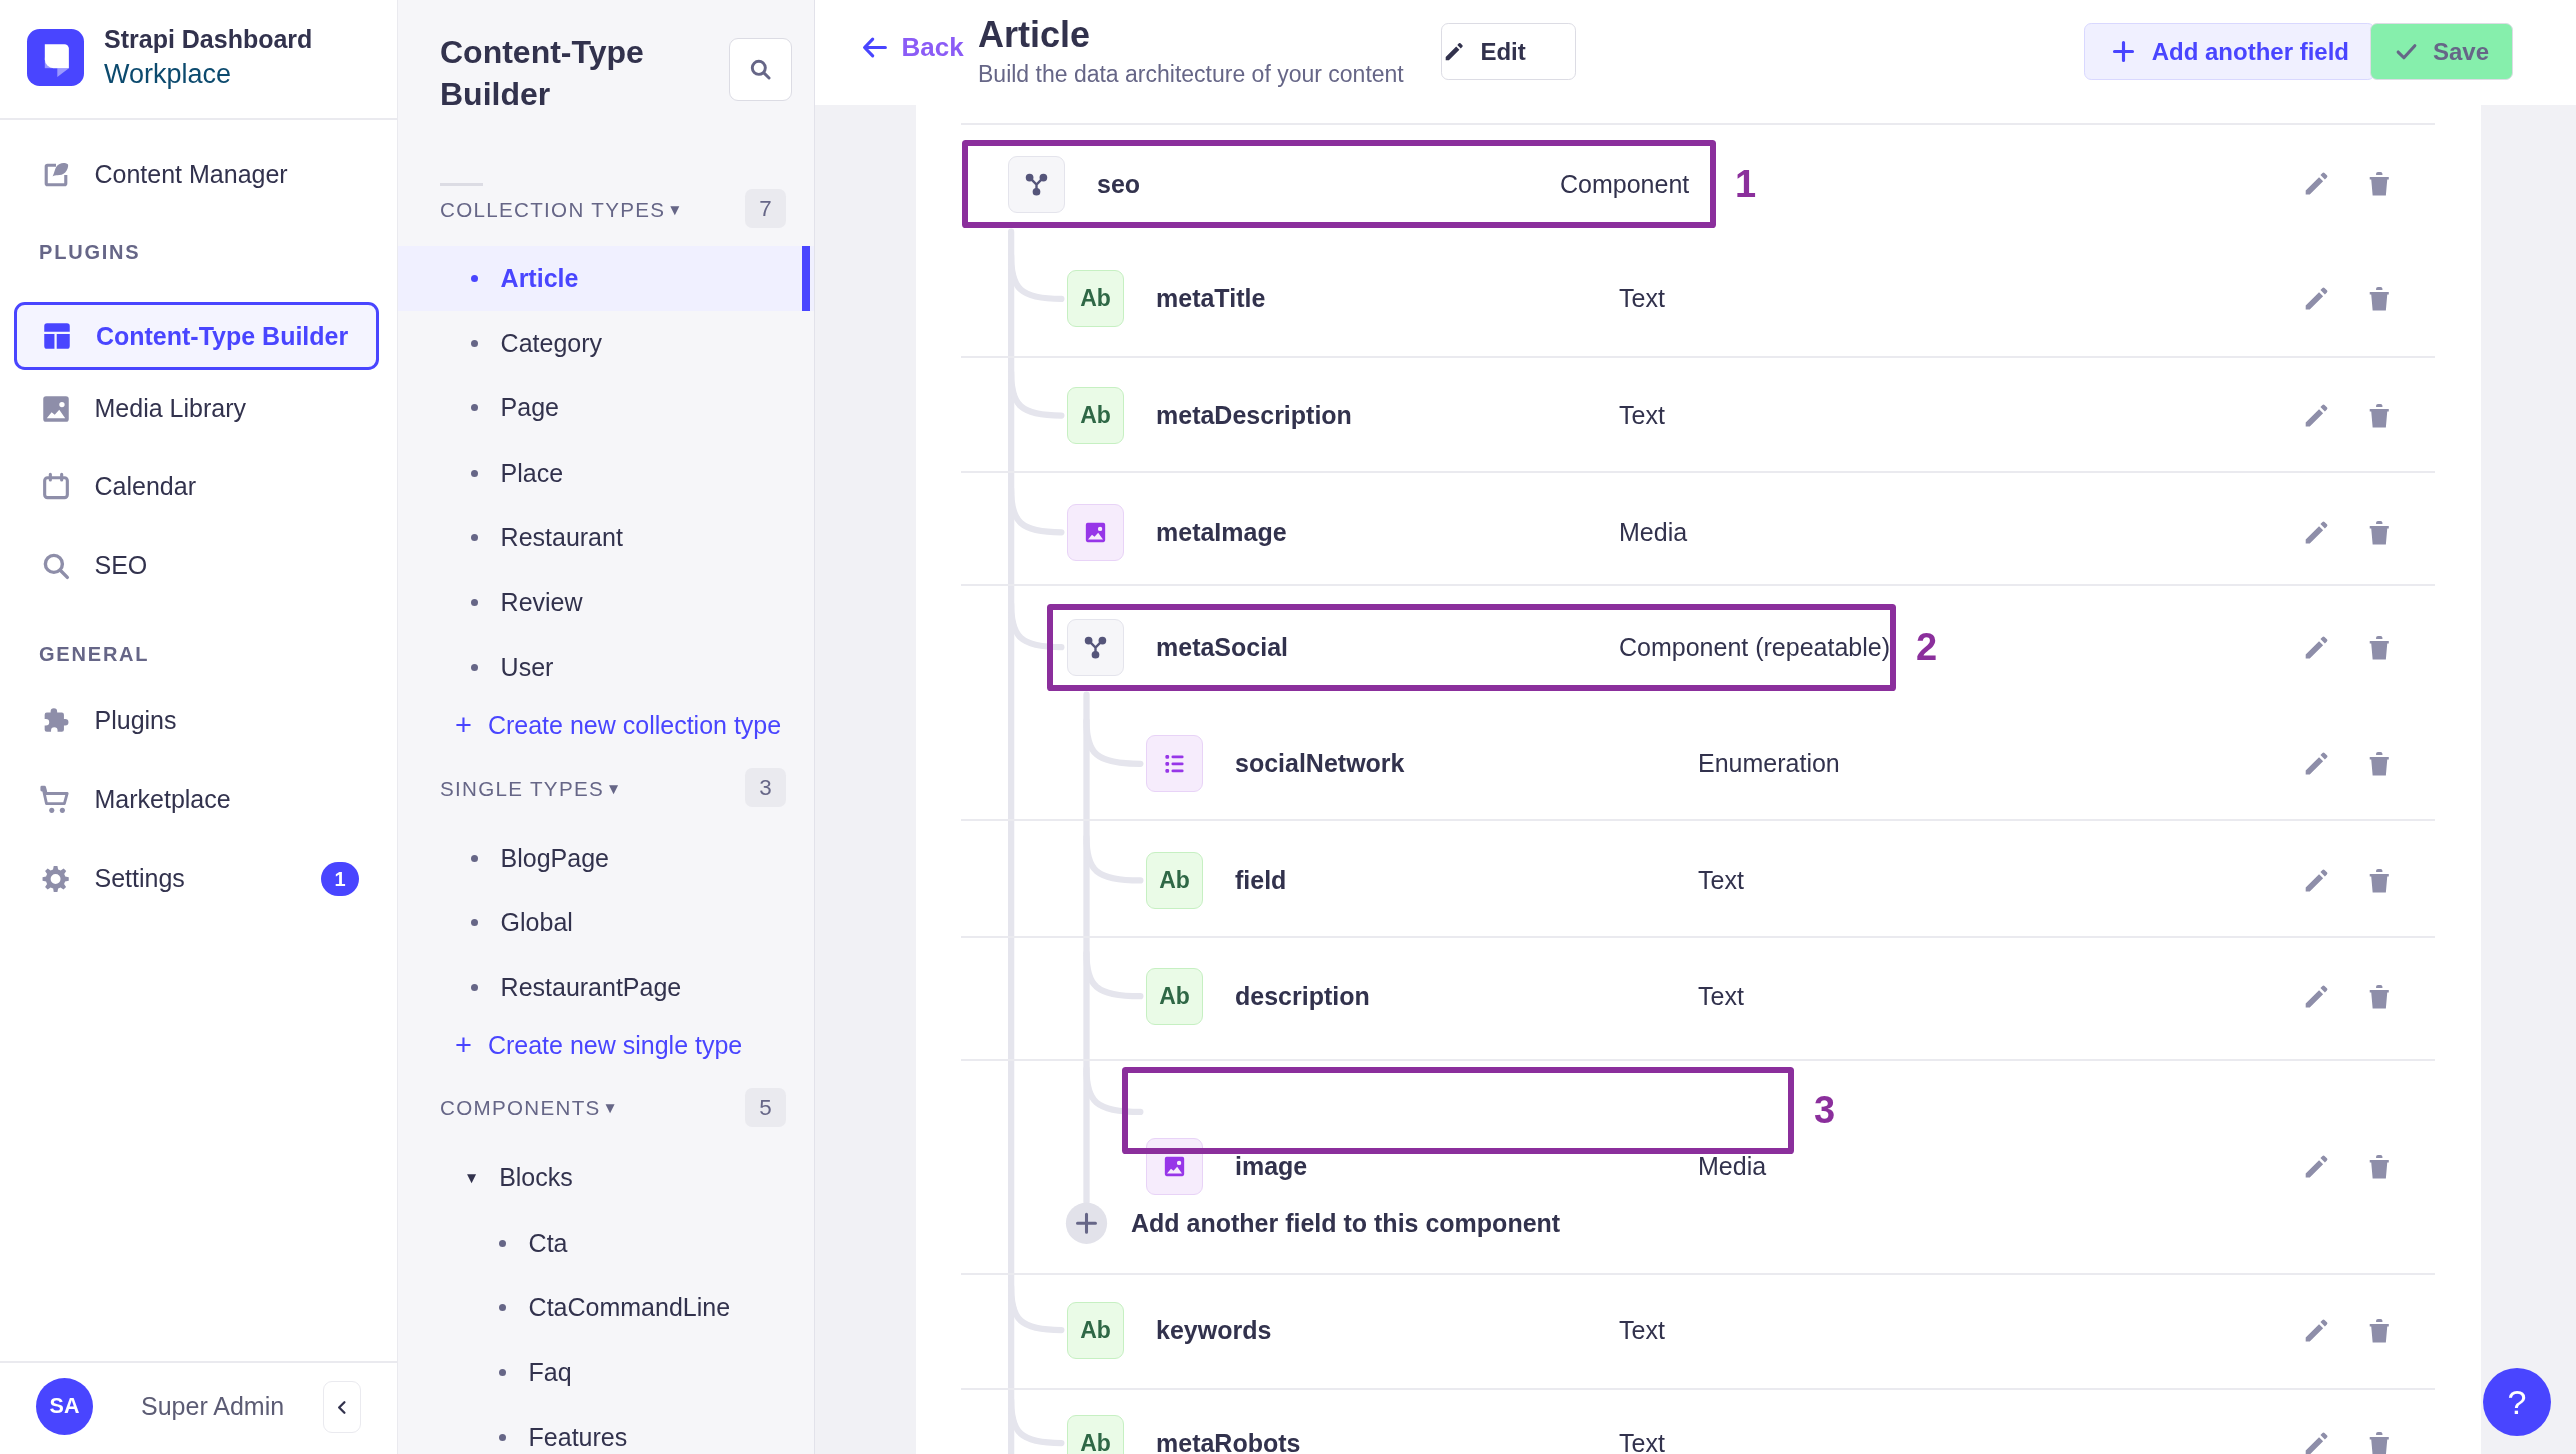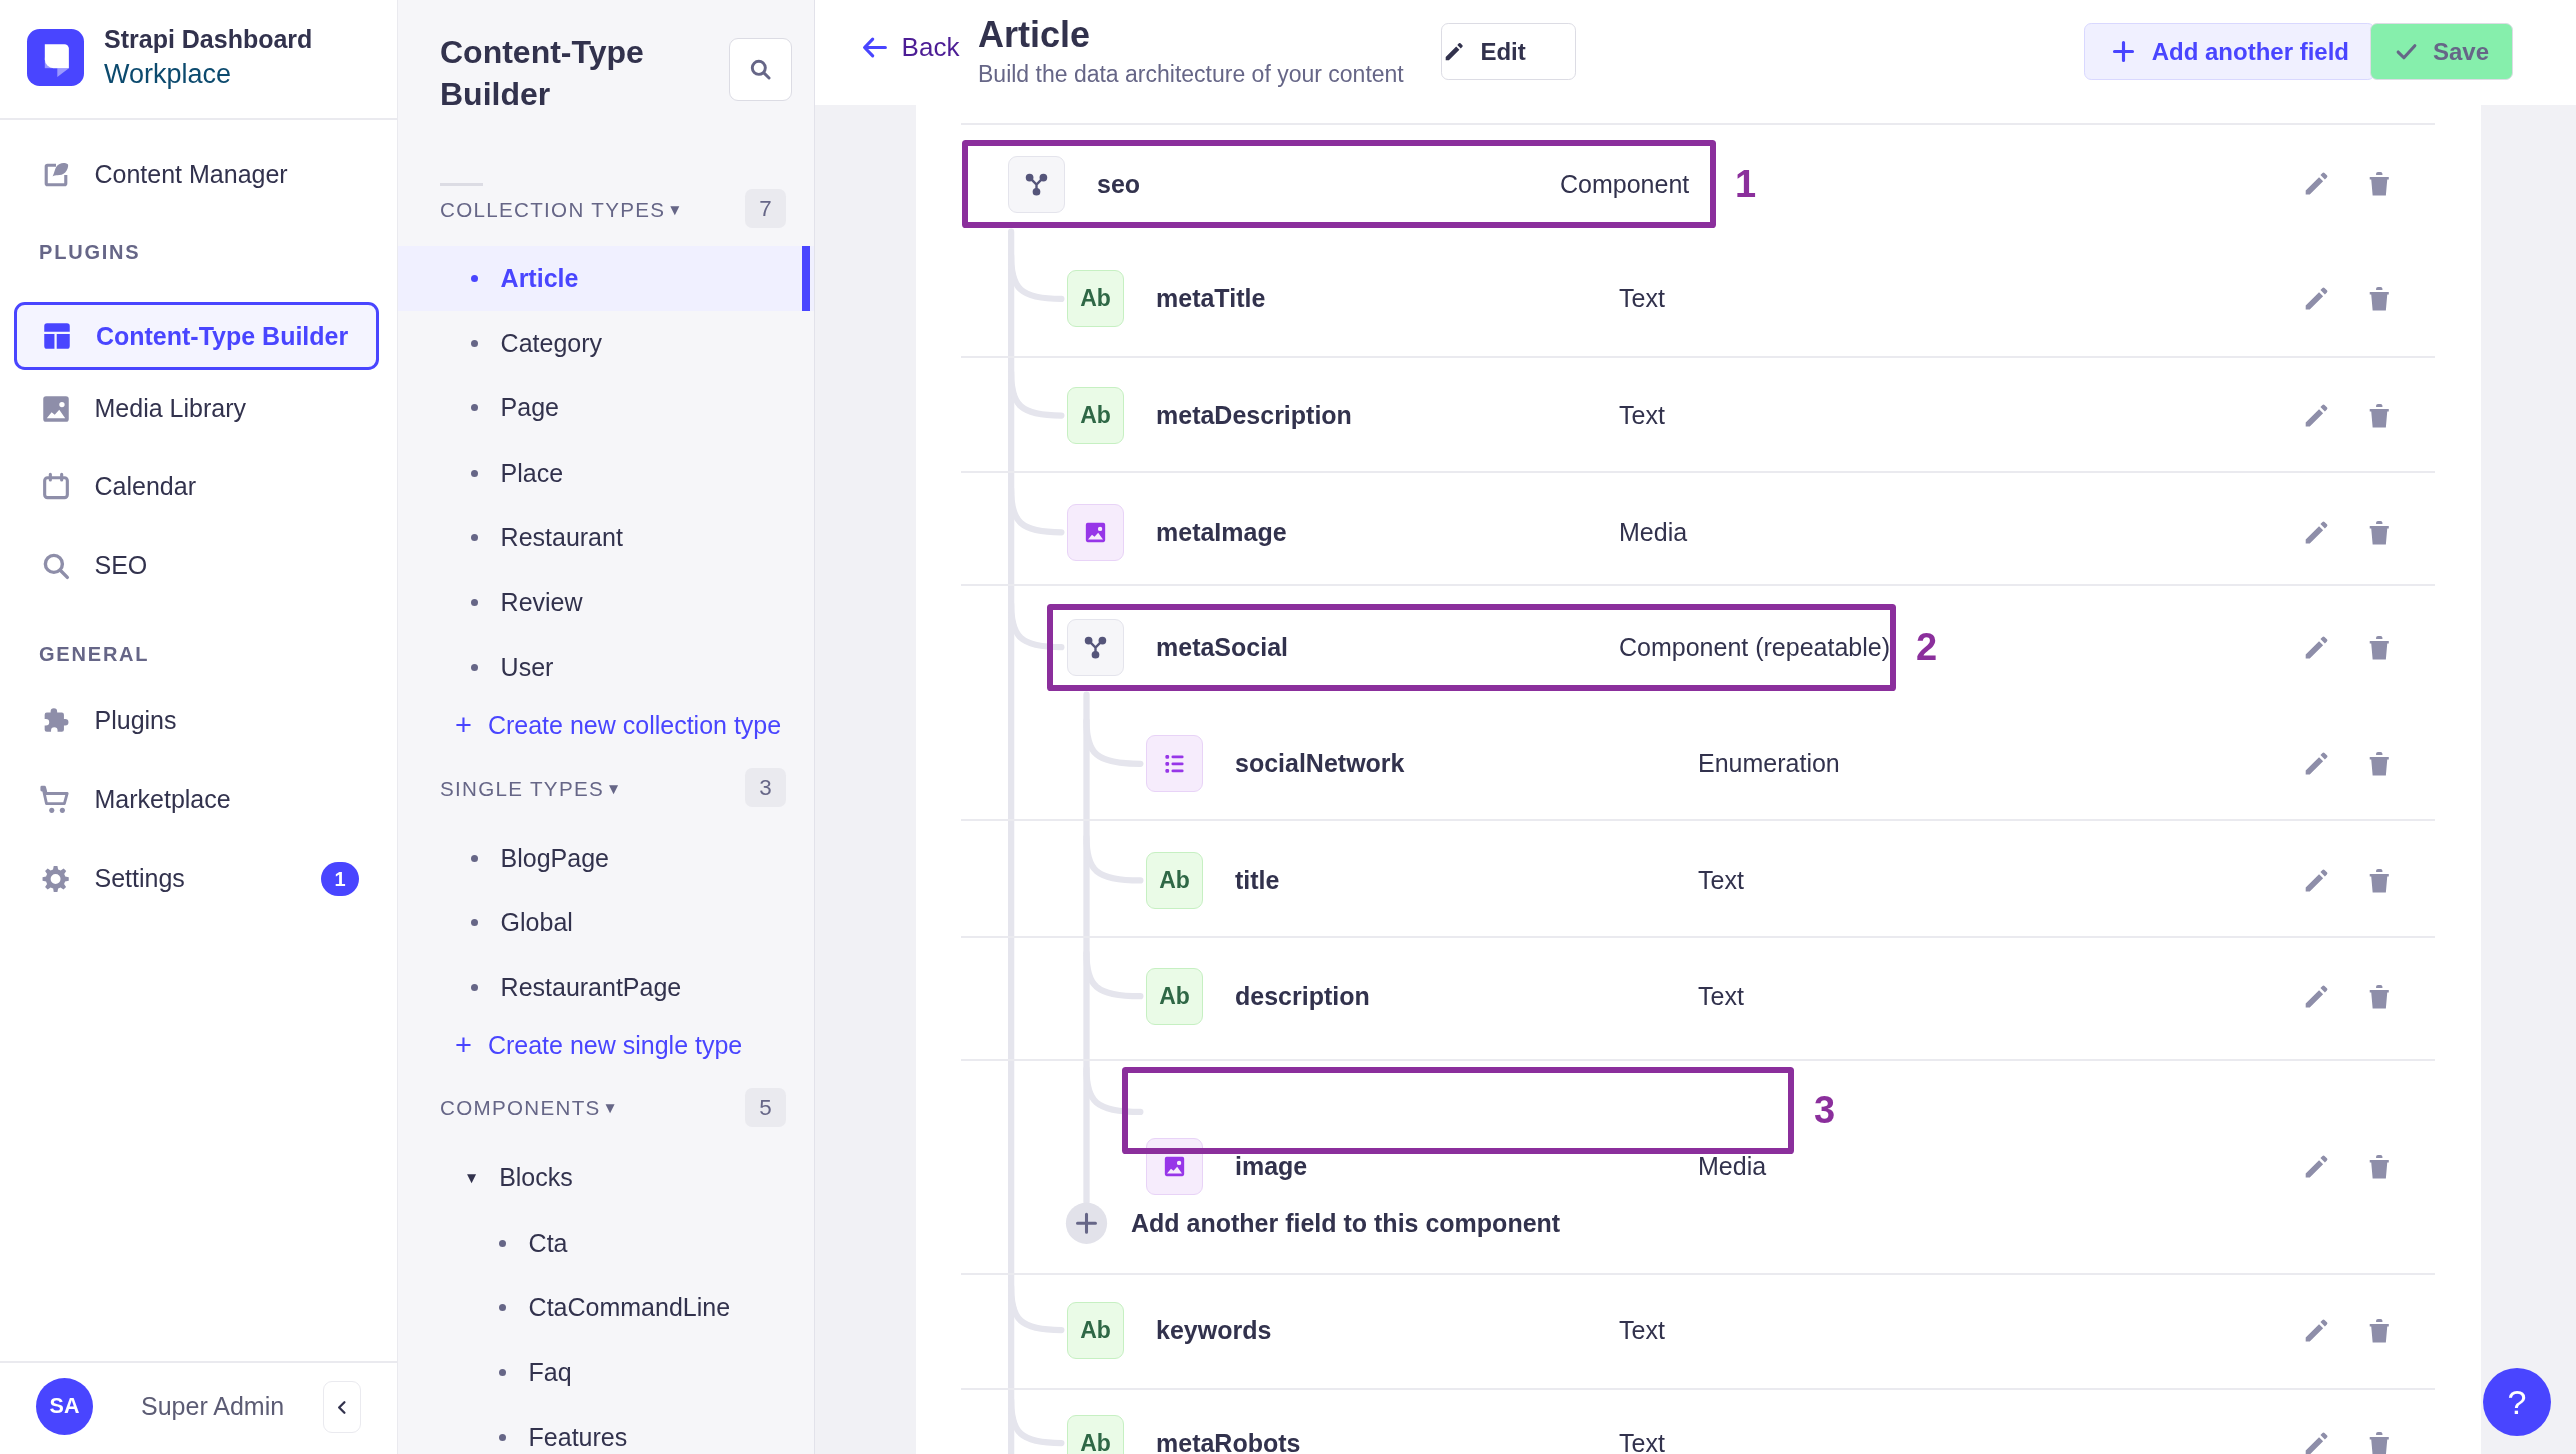--- a/index.html
+++ b/index.html
@@ -53,21 +53,21 @@
     padding-left:57px; gap:16px; font-size:25px; font-weight:500; color:#4945ff; cursor:pointer; }
   .p-link .plus { font-size:29px; font-weight:400; }
   .p-group { position:absolute; left:0; width:416px; height:65px; display:flex; align-items:center;
     padding-left:66px; gap:20px; font-size:25px; font-weight:500; color:#32324d; cursor:pointer; }
   .p-group .p-caret { color:#32324d; }
 
   
   #main { position:absolute; left:815px; top:0; width:1761px; height:1454px; background:#f1f1f5; }
   #mheader { position:absolute; left:0; top:0; width:1761px; height:105px; background:#fff; }
   .back { position:absolute; left:45px; top:32px; display:flex; align-items:center; gap:12.6px;
-    color:#4c1d95; font-size:26px; font-weight:400; cursor:pointer; }
+    color:#8b5cf6; font-size:26px; font-weight:700; cursor:pointer; }
   .m-title { position:absolute; left:163px; top:14.4px; font-size:36px; font-weight:700; color:#32324d; }
   .m-sub { position:absolute; left:163px; top:61px; font-size:23px; color:#666687; }
   .btn { position:absolute; top:23px; height:57px; border-radius:7.2px; display:flex; align-items:center;
     justify-content:flex-start; gap:14.4px; font-size:24px; font-weight:600; cursor:pointer; }
   .btn-edit { left:626px; width:135px; background:#fff; border:1.8px solid #dcdce4; color:#32324d; }
   .btn-add { right:201px; padding:0 25px; background:#f0f0ff; border:1.8px solid #d9d8ff; color:#4945ff; }
   .btn-save { right:63px; padding:0 23px; background:#86efac; border:1.8px solid #dcdce4; color:#666687; }
 
   
   #card { position:absolute; left:101px; top:105px; width:1565px; height:1349px; background:#fff; overflow:hidden; }
@@ -452,21 +452,21 @@
             <path fill="#8e8ea9" d="M3.7 17.1V20.3h3.2L17.4 9.8l-3.2-3.2zM20.4 6.8a1.1 1.1 0 0 0 0-1.6l-1.9-1.9a1.1 1.1 0 0 0-1.6 0l-1.6 1.6 3.5 3.5z"></path>
           </svg></span>
       <span class="act-del"><svg viewBox="0 0 24 24" width="30.5" height="30.5">
             <path fill="#8e8ea9" d="M4.5 6.5h15v2h-1.2L17.2 21H6.8L5.7 8.5H4.5zM9.5 5V4a1.5 1.5 0 0 1 1.5-1.5h2A1.5 1.5 0 0 1 14.5 4v1h-5z"></path>
           </svg></span>
     </div>
     <div class="rdiv" style="top:714px"></div>
 
     <div class="frow l2" style="top:718px">
       <span class="ibox ib-text">Ab</span>
-      <span class="fname">title</span>
+      <span class="fname">field</span>
       <span class="ftype">Text</span>
       <span class="act-edit"><svg viewBox="0 0 24 24" width="30.5" height="30.5">
             <path fill="#8e8ea9" d="M3.7 17.1V20.3h3.2L17.4 9.8l-3.2-3.2zM20.4 6.8a1.1 1.1 0 0 0 0-1.6l-1.9-1.9a1.1 1.1 0 0 0-1.6 0l-1.6 1.6 3.5 3.5z"></path>
           </svg></span>
       <span class="act-del"><svg viewBox="0 0 24 24" width="30.5" height="30.5">
             <path fill="#8e8ea9" d="M4.5 6.5h15v2h-1.2L17.2 21H6.8L5.7 8.5H4.5zM9.5 5V4a1.5 1.5 0 0 1 1.5-1.5h2A1.5 1.5 0 0 1 14.5 4v1h-5z"></path>
           </svg></span>
     </div>
     <div class="rdiv" style="top:831px"></div>
 

